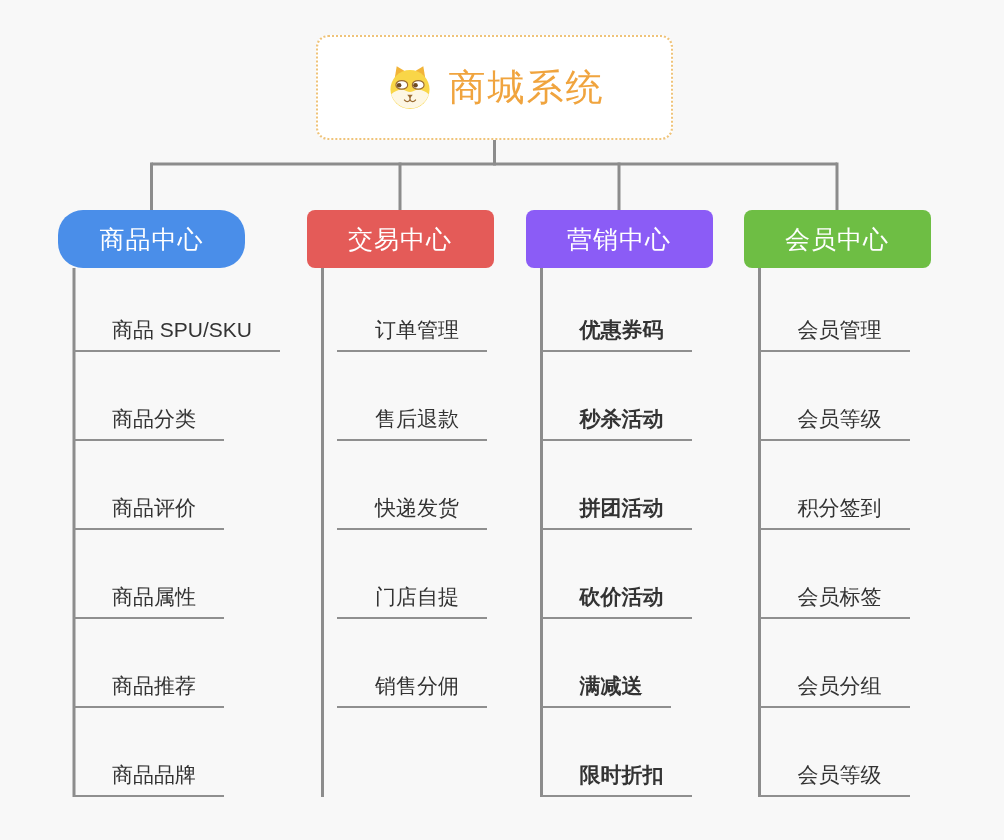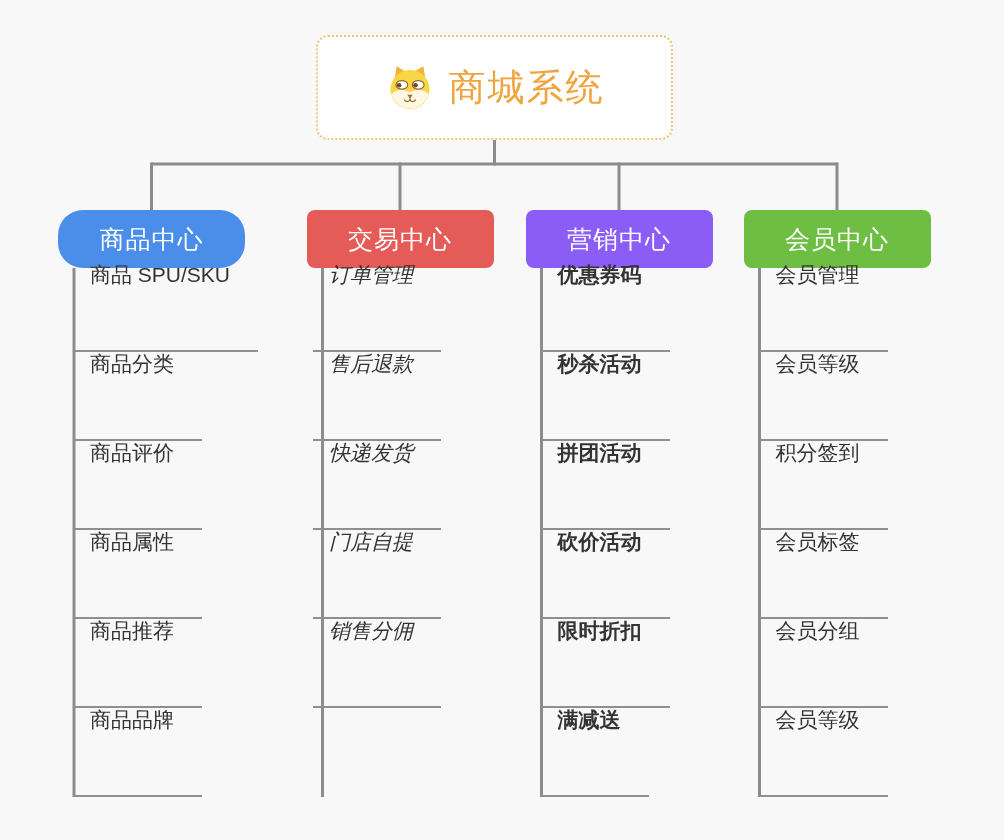--- a/index.html
+++ b/index.html
@@ -53,22 +53,22 @@
   
   .branch-items {
     position: absolute;
     top: 263px;
   }
   .branch-item {
     box-sizing: border-box;
     height: 89px;
     width: max-content;
     display: flex;
-    align-items: flex-start;
-    padding-left: 16px;
+    align-items: flex-end;
+    padding-left: 38px;
     padding-right: 28px;
     border-bottom: 2px solid #8f8f8f;
   }
   .item-label {
     font-size: 21px;
     line-height: 1.15;
     color: #333333;
     margin-bottom: 8px;
     white-space: nowrap;
   }
@@ -128,21 +128,21 @@
         <div class="branch-item">
           <span class="item-label">商品推荐</span>
         </div>
         <div class="branch-item">
           <span class="item-label">商品品牌</span>
         </div>
       </div>
       <div class="branch-node" style="left: 306.5px; background: rgb(228, 91, 88);">
         <span>交易中心</span>
       </div>
-      <div class="branch-items" style="left: 313px; font-style: italic;">
+      <div class="branch-items" style="left: 337px;">
         <div class="branch-item">
           <span class="item-label">订单管理</span>
         </div>
         <div class="branch-item">
           <span class="item-label">售后退款</span>
         </div>
         <div class="branch-item">
           <span class="item-label">快递发货</span>
         </div>
         <div class="branch-item">
@@ -162,24 +162,24 @@
         <div class="branch-item">
           <span class="item-label">秒杀活动</span>
         </div>
         <div class="branch-item">
           <span class="item-label">拼团活动</span>
         </div>
         <div class="branch-item">
           <span class="item-label">砍价活动</span>
         </div>
         <div class="branch-item">
+          <span class="item-label">满减送</span>
+        </div>
+        <div class="branch-item">
           <span class="item-label">限时折扣</span>
-        </div>
-        <div class="branch-item">
-          <span class="item-label">满减送</span>
         </div>
       </div>
       <div class="branch-node" style="left: 743.5px; background: rgb(110, 190, 68);">
         <span>会员中心</span>
       </div>
       <div class="branch-items" style="left: 759.5px;">
         <div class="branch-item">
           <span class="item-label">会员管理</span>
         </div>
         <div class="branch-item">

